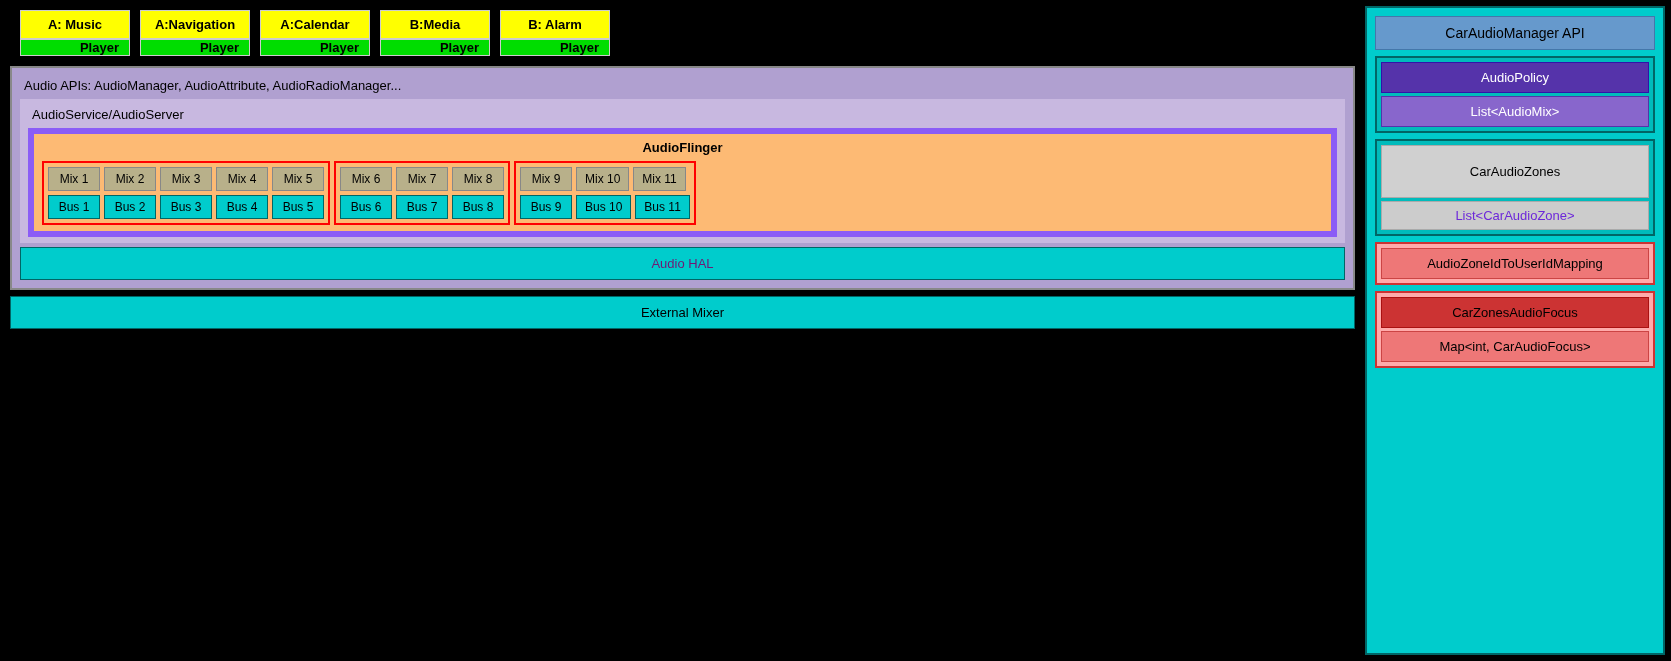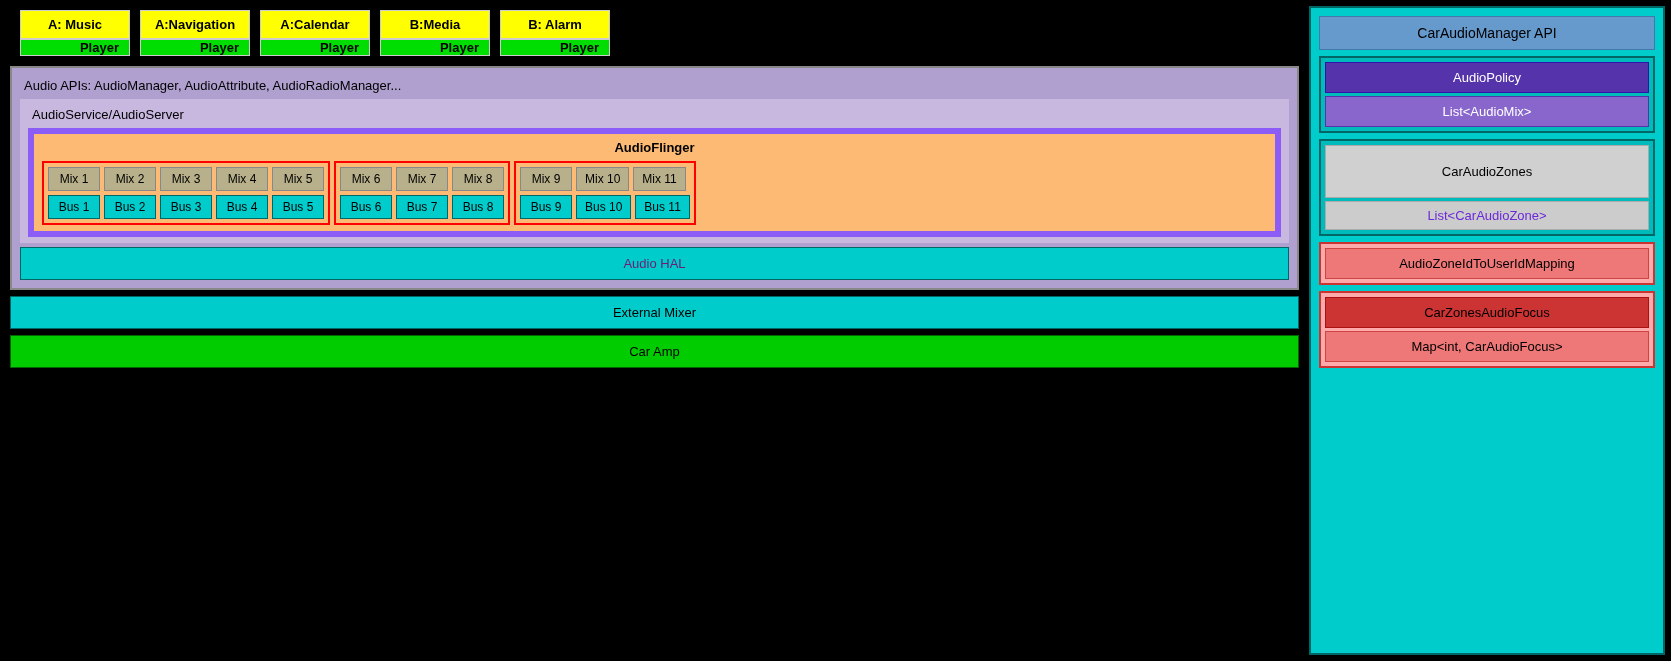--- a/index.html
+++ b/index.html
@@ -158,21 +158,21 @@
       border: 1px solid #006600;
       text-align: center;
       padding: 8px;
       margin-top: 6px;
       color: #000;
       font-size: 13px;
     }
 
     
     #right-panel {
-      width: 356px;
+      width: 300px;
       background: #00cccc;
       border: 2px solid #006666;
       padding: 8px;
       display: flex;
       flex-direction: column;
       gap: 6px;
       margin: 6px 6px 6px 0;
     }
 
     .rp-blue-header {
@@ -365,21 +365,20 @@
               </div>
             </div>
           </div>
       </div>
     </div>
 
     <div id="audio-hal-area">Audio HAL</div>
   </div>
 
   <div id="external-mixer">External Mixer</div>
-  <div id="car-amp">Car Amp</div>
 </div>
 
 <div id="right-panel">
   <div class="rp-blue-header">CarAudioManager API</div>
   <div class="rp-inner-box api-section">
     <div class="rp-purple-box">AudioPolicy</div>
     <div class="rp-purple-light">List&lt;AudioMix&gt;</div>
   </div>
   <div class="rp-inner-box zones-section">
     <div class="rp-gray-box">CarAudioZones</div>

